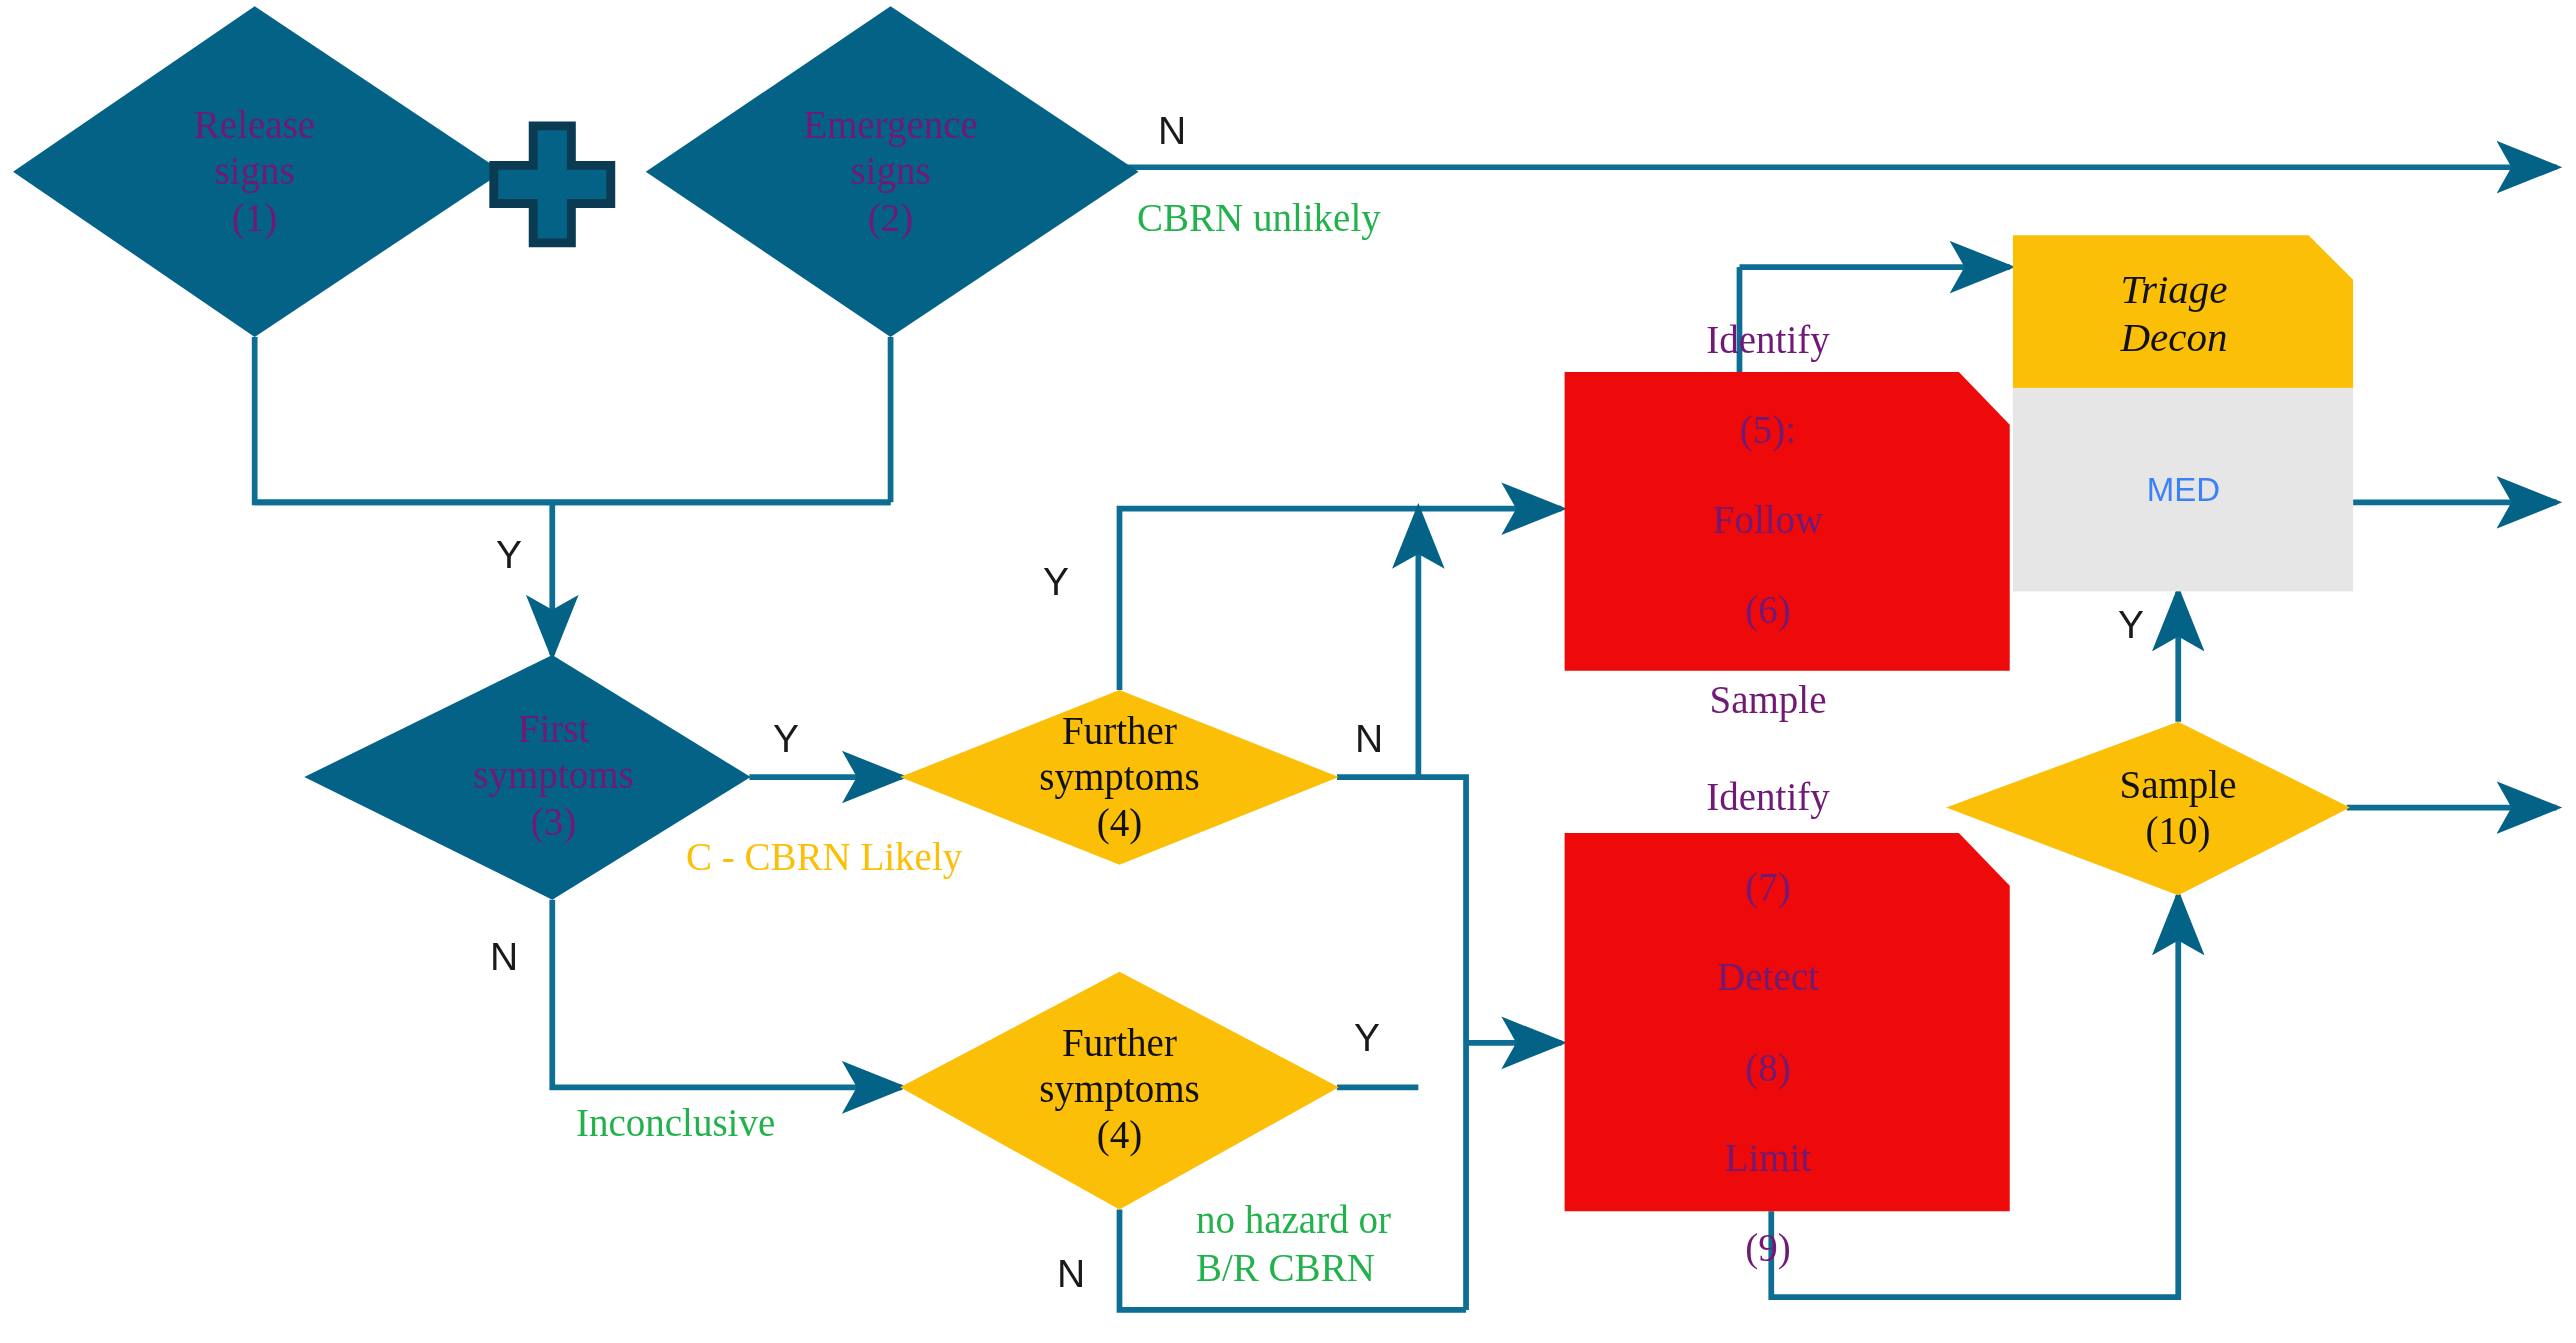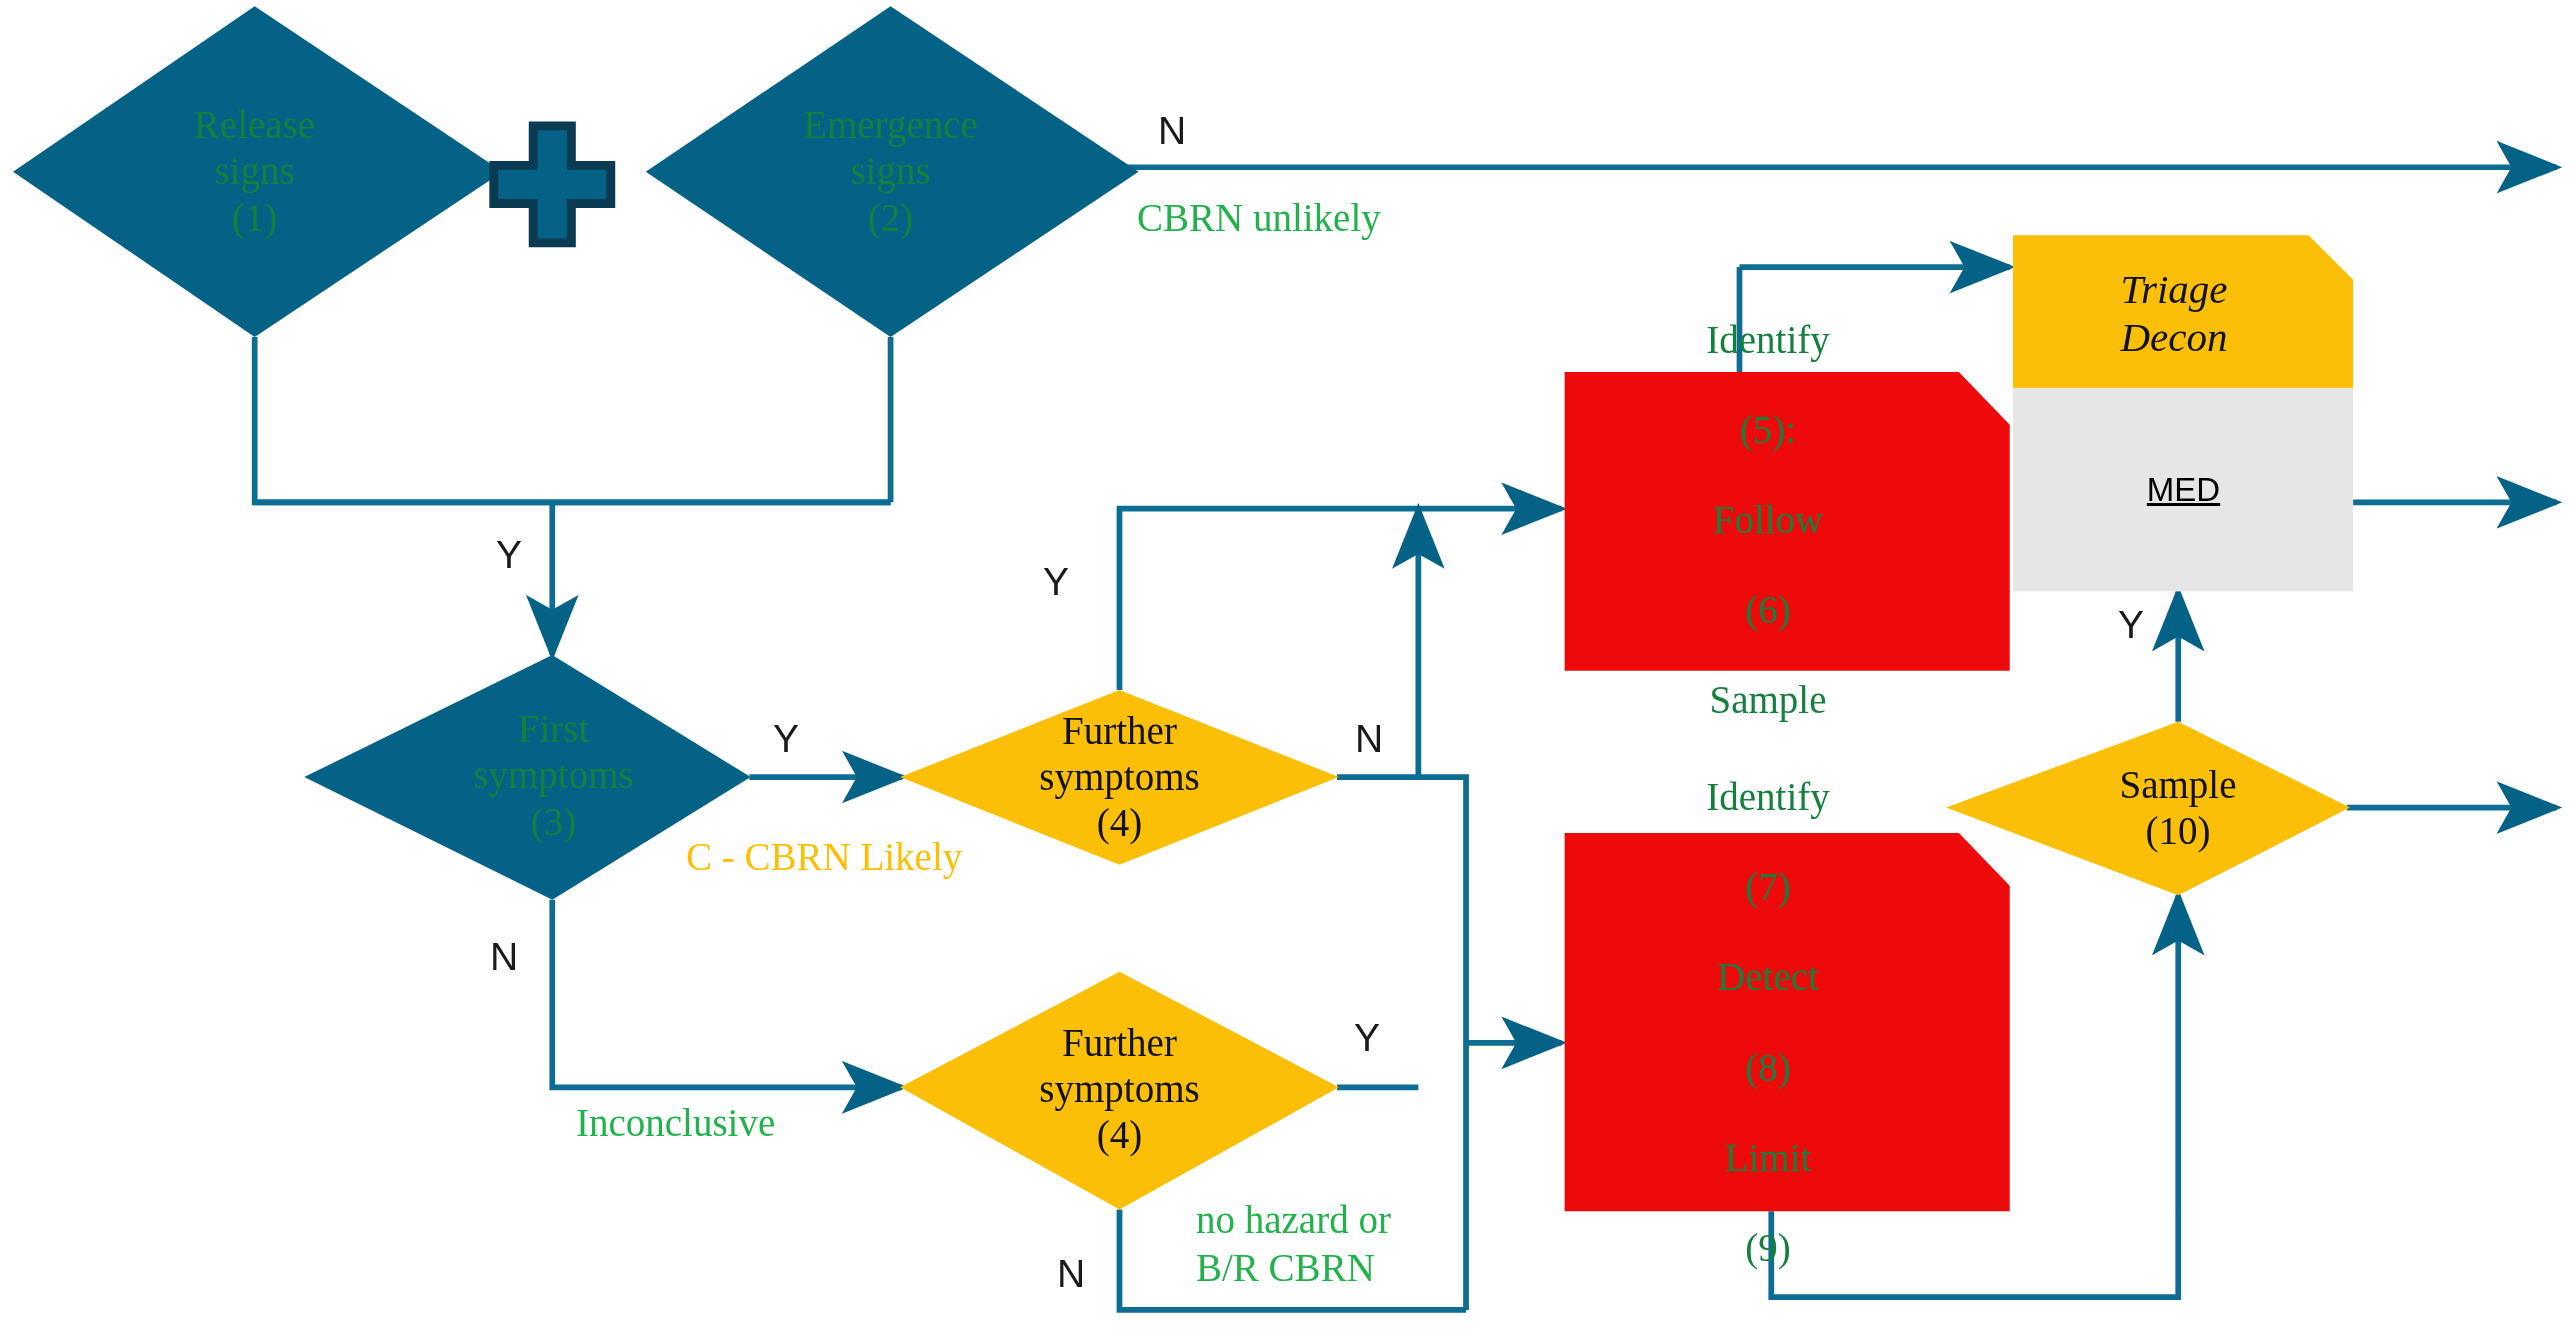--- a/index.html
+++ b/index.html
@@ -12,26 +12,26 @@
   .node-label{
     position:absolute;
     display:flex;flex-direction:column;
     align-items:center;justify-content:center;
     text-align:center;
     pointer-events:none;
     line-height:1.18;
   }
   .node-label span{display:block;white-space:nowrap;}
 
-  .lbl-white{color:#15803d;}
+  .lbl-white{color:#701a75;}
   .lbl-black{color:#111111;}
 
   .dia-txt{font-size:39px;}
   .box-txt{font-size:39px;gap:44px;}
-  .med-txt{font-size:33px;font-family:"Liberation Sans","DejaVu Sans",sans-serif;color:#000000;text-decoration:underline;}
+  .med-txt{font-size:33px;font-family:"Liberation Sans","DejaVu Sans",sans-serif;color:#3b82f6;}
   .triage-txt{font-size:41px;color:#111;font-style:italic;}
 
   .edge-label{
     position:absolute;
     font-size:39px;
     font-family:"Liberation Sans","DejaVu Sans",sans-serif;
     color:#1a1a1a;
     white-space:nowrap;
     pointer-events:none;
   }

